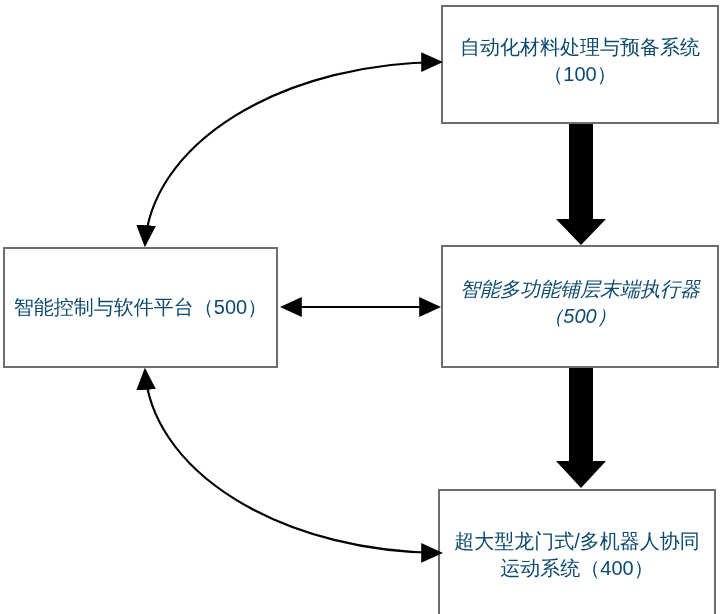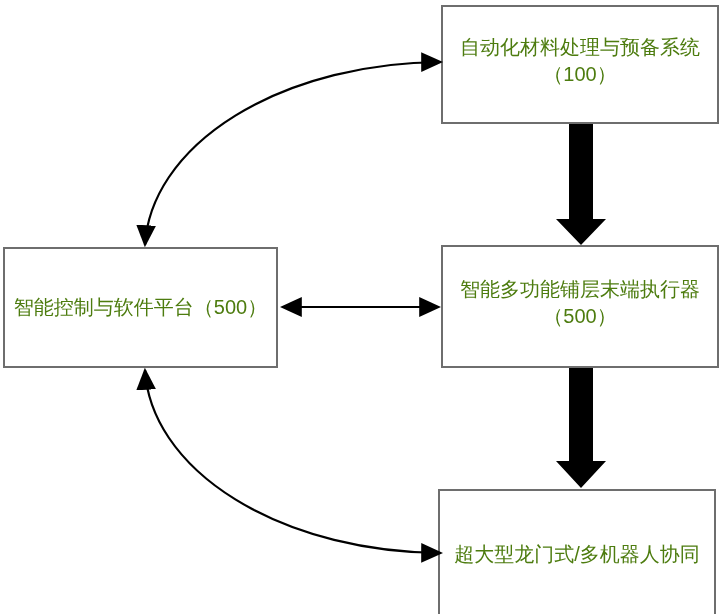--- a/index.html
+++ b/index.html
@@ -20,26 +20,26 @@
     box-sizing: border-box;
     border: 2px solid #6e6e6e;
     background: #ffffff;
     display: flex;
     flex-direction: column;
     align-items: center;
     justify-content: center;
     text-align: center;
     font-size: 20px;
     line-height: 27px;
-    color: #4d7c0f;
+    color: #0c4a6e;
     padding-bottom: 8px;
   }
   .box .line { white-space: nowrap; }
   #box-materials { left: 441px; top: 5px;   width: 278px; height: 119px; }
-  #box-effector  { left: 441px; top: 245px; width: 278px; height: 123px; }
+  #box-effector  { left: 441px; top: 245px; width: 278px; height: 123px; font-style: italic; }
   #box-gantry    { left: 438px; top: 489px; width: 278px; height: 139px; justify-content: center; }
   #box-platform  { left: 3px;   top: 247px; width: 275px; height: 121px; padding-bottom: 0; }
   svg.arrows {
     position: absolute;
     left: 0; top: 0;
     width: 722px;
     height: 614px;
     pointer-events: none;
   }
 </style>
@@ -53,20 +53,21 @@
     <div class="line">（100）</div>
   </div>
 
   <div class="box" id="box-effector">
     <div class="line">智能多功能铺层末端执行器</div>
     <div class="line">（500）</div>
   </div>
 
   <div class="box" id="box-gantry">
     <div class="line">超大型龙门式/多机器人协同</div>
+    <div class="line">运动系统（400）</div>
   </div>
 
   <div class="box" id="box-platform">
     <div class="line">智能控制与软件平台（500）</div>
   </div>
 
   <svg class="arrows" viewBox="0 0 722 614">
     <defs>
       <marker id="ah" markerWidth="10" markerHeight="9" refX="9" refY="4.5" orient="auto-start-reverse" markerUnits="strokeWidth">
         <path d="M0,0 L10,4.5 L0,9 Z" fill="#000000"></path>

